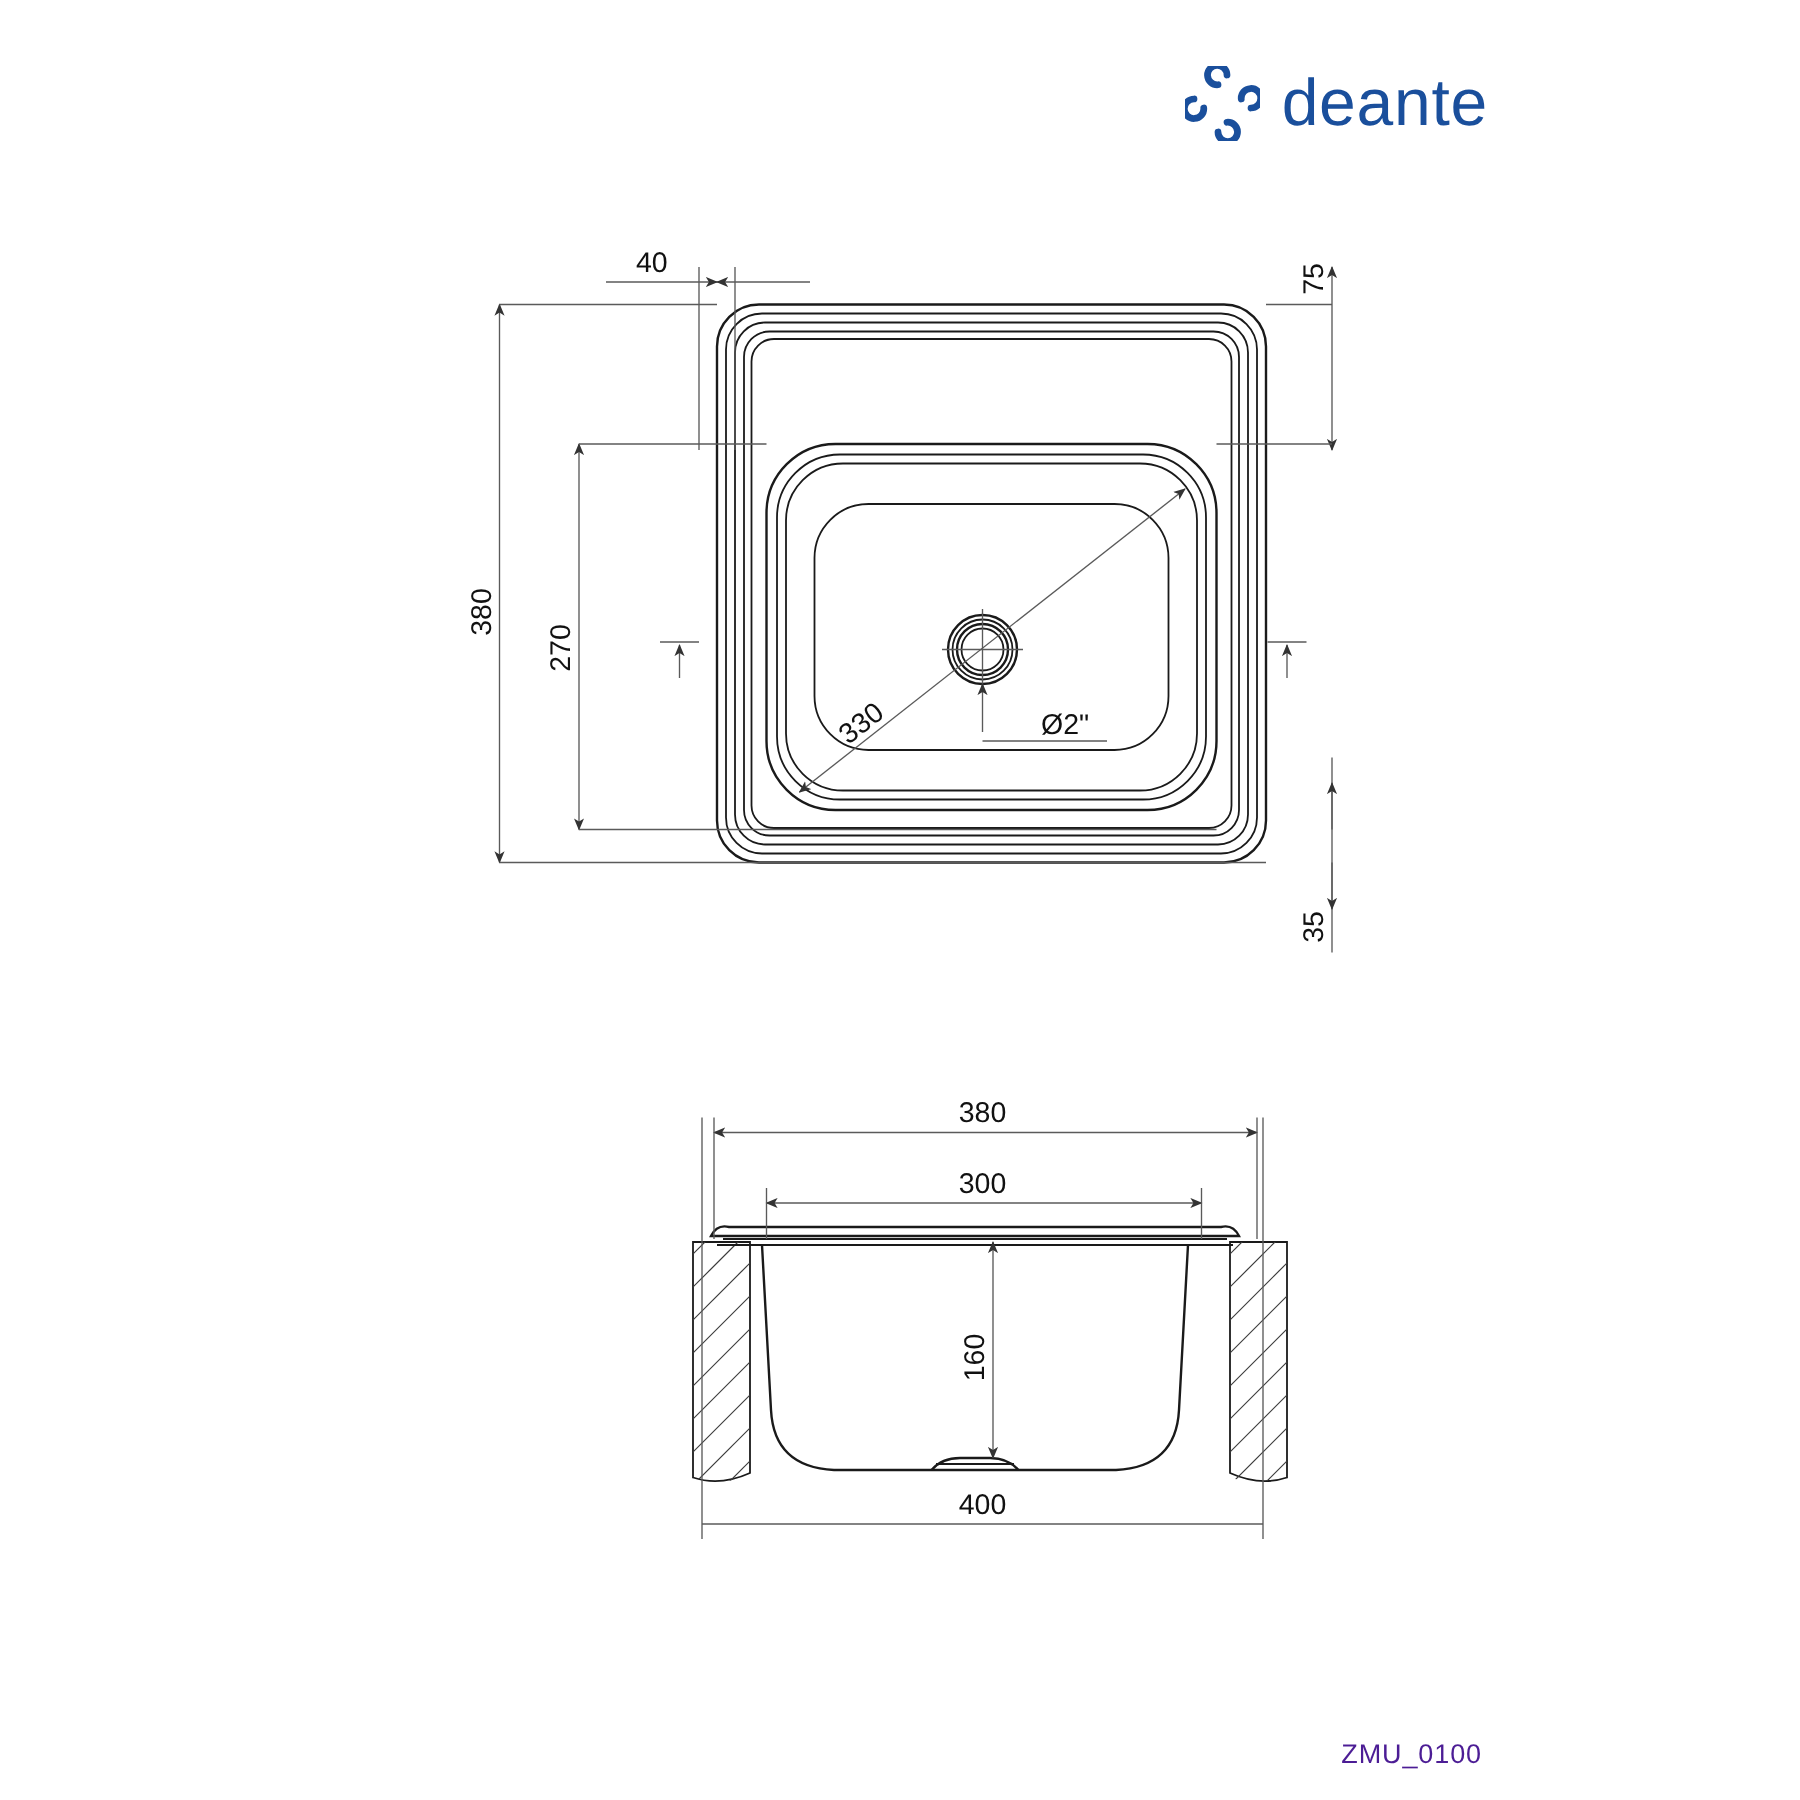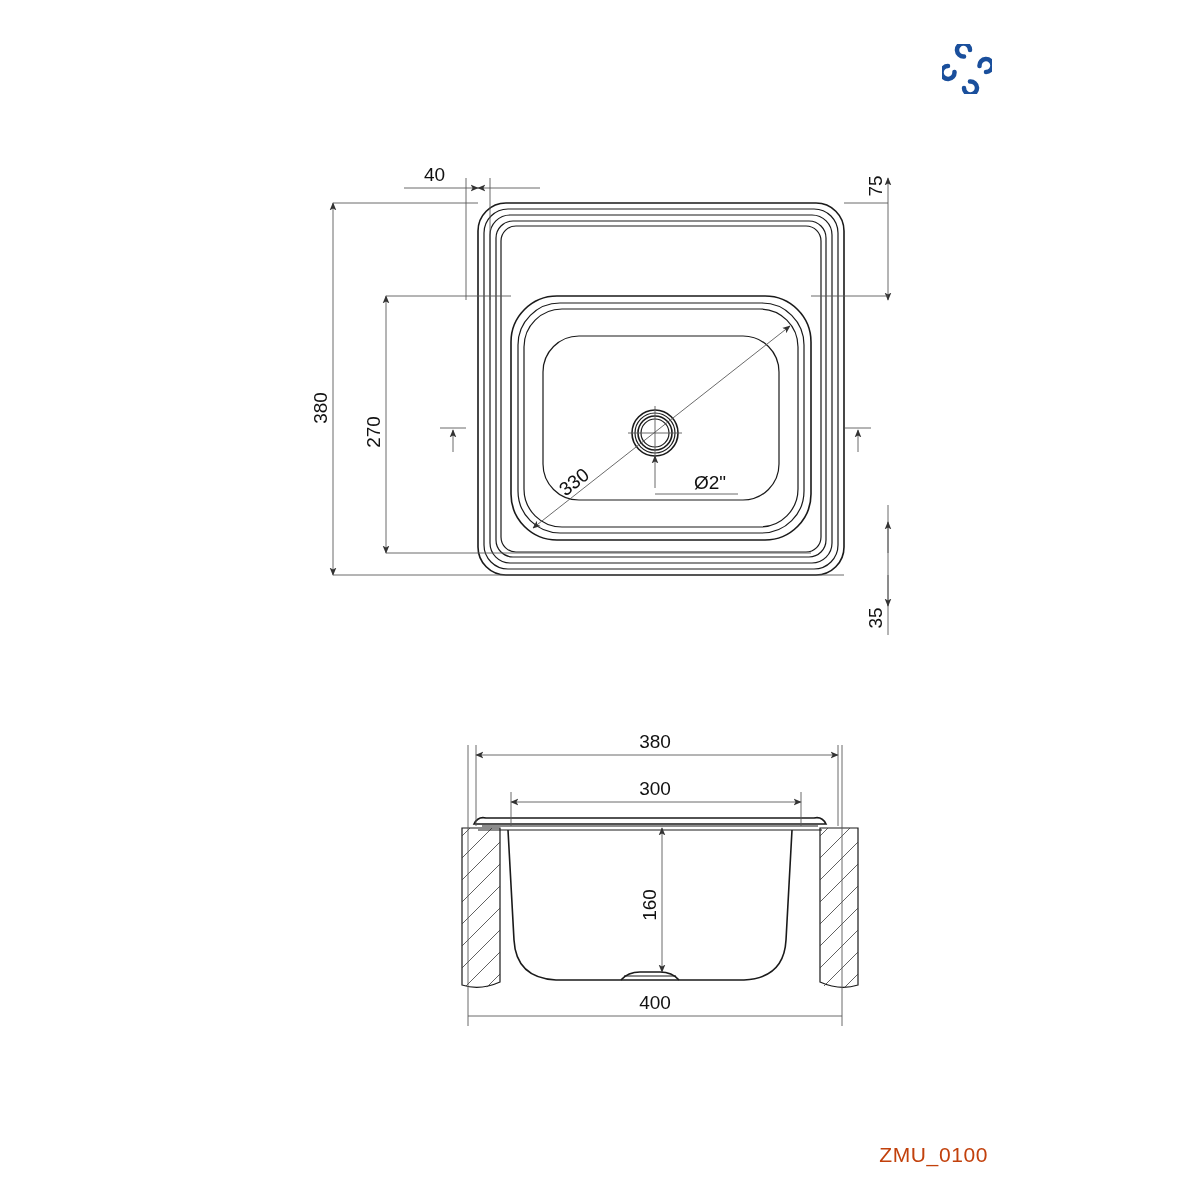--- a/index.html
+++ b/index.html
@@ -33,24 +33,24 @@
   .brand-mark { width: 50px; height: 50px; display: block; }
   .brand-word {
     font-size: 44px;
     letter-spacing: 0.5px;
     font-weight: 400;
     line-height: 1;
   }
   .footer-code {
     position: absolute;
     right: 212px;
-    bottom: 33px;
-    font-size: 21px;
+    bottom: 20px;
+    font-size: 18px;
     letter-spacing: 0.6px;
-    color: #c2410c;
+    color: #4c1d95;
   }
   svg text {
     font-family: "Liberation Sans", sans-serif;
     fill: #111111;
   }
   .dimtext { font-size: 19px; }
   .dimln  { stroke:#5a5a5a; stroke-width:0.9; fill:none; }
   .part   { stroke:#1a1a1a; stroke-width:1.6; fill:none; }
   .part2  { stroke:#1a1a1a; stroke-width:1.2; fill:none; }
   .hatch  { stroke:#3a3a3a; stroke-width:0.8; fill:none; }
@@ -64,20 +64,21 @@
 
       <path d="M56 12 A13 13 0 1 0 44 25" transform="rotate(0 50 20)"></path>
 
       <path d="M12 44 A13 13 0 1 0 25 56" transform="rotate(0 20 50)"></path>
 
       <path d="M88 56 A13 13 0 1 0 75 44" transform="rotate(0 80 50)"></path>
 
       <path d="M44 88 A13 13 0 1 0 56 75" transform="rotate(0 50 80)"></path>
     </g>
   </svg>
+  <div class="brand-word" style="color: rgb(26, 79, 156);">deante</div>
 </div>
 
 <svg id="sheet" viewBox="0 0 1200 1200">
   <defs>
     <marker id="arrowEnd" viewBox="0 0 12 10" refX="11" refY="5" markerWidth="9" markerHeight="8" orient="auto">
       <path d="M0,0 L12,5 L0,10 L3,5 Z" fill="#333"></path>
     </marker>
     <marker id="arrowStart" viewBox="0 0 12 10" refX="1" refY="5" markerWidth="9" markerHeight="8" orient="auto">
       <path d="M12,0 L0,5 L12,10 L9,5 Z" fill="#333"></path>
     </marker>

